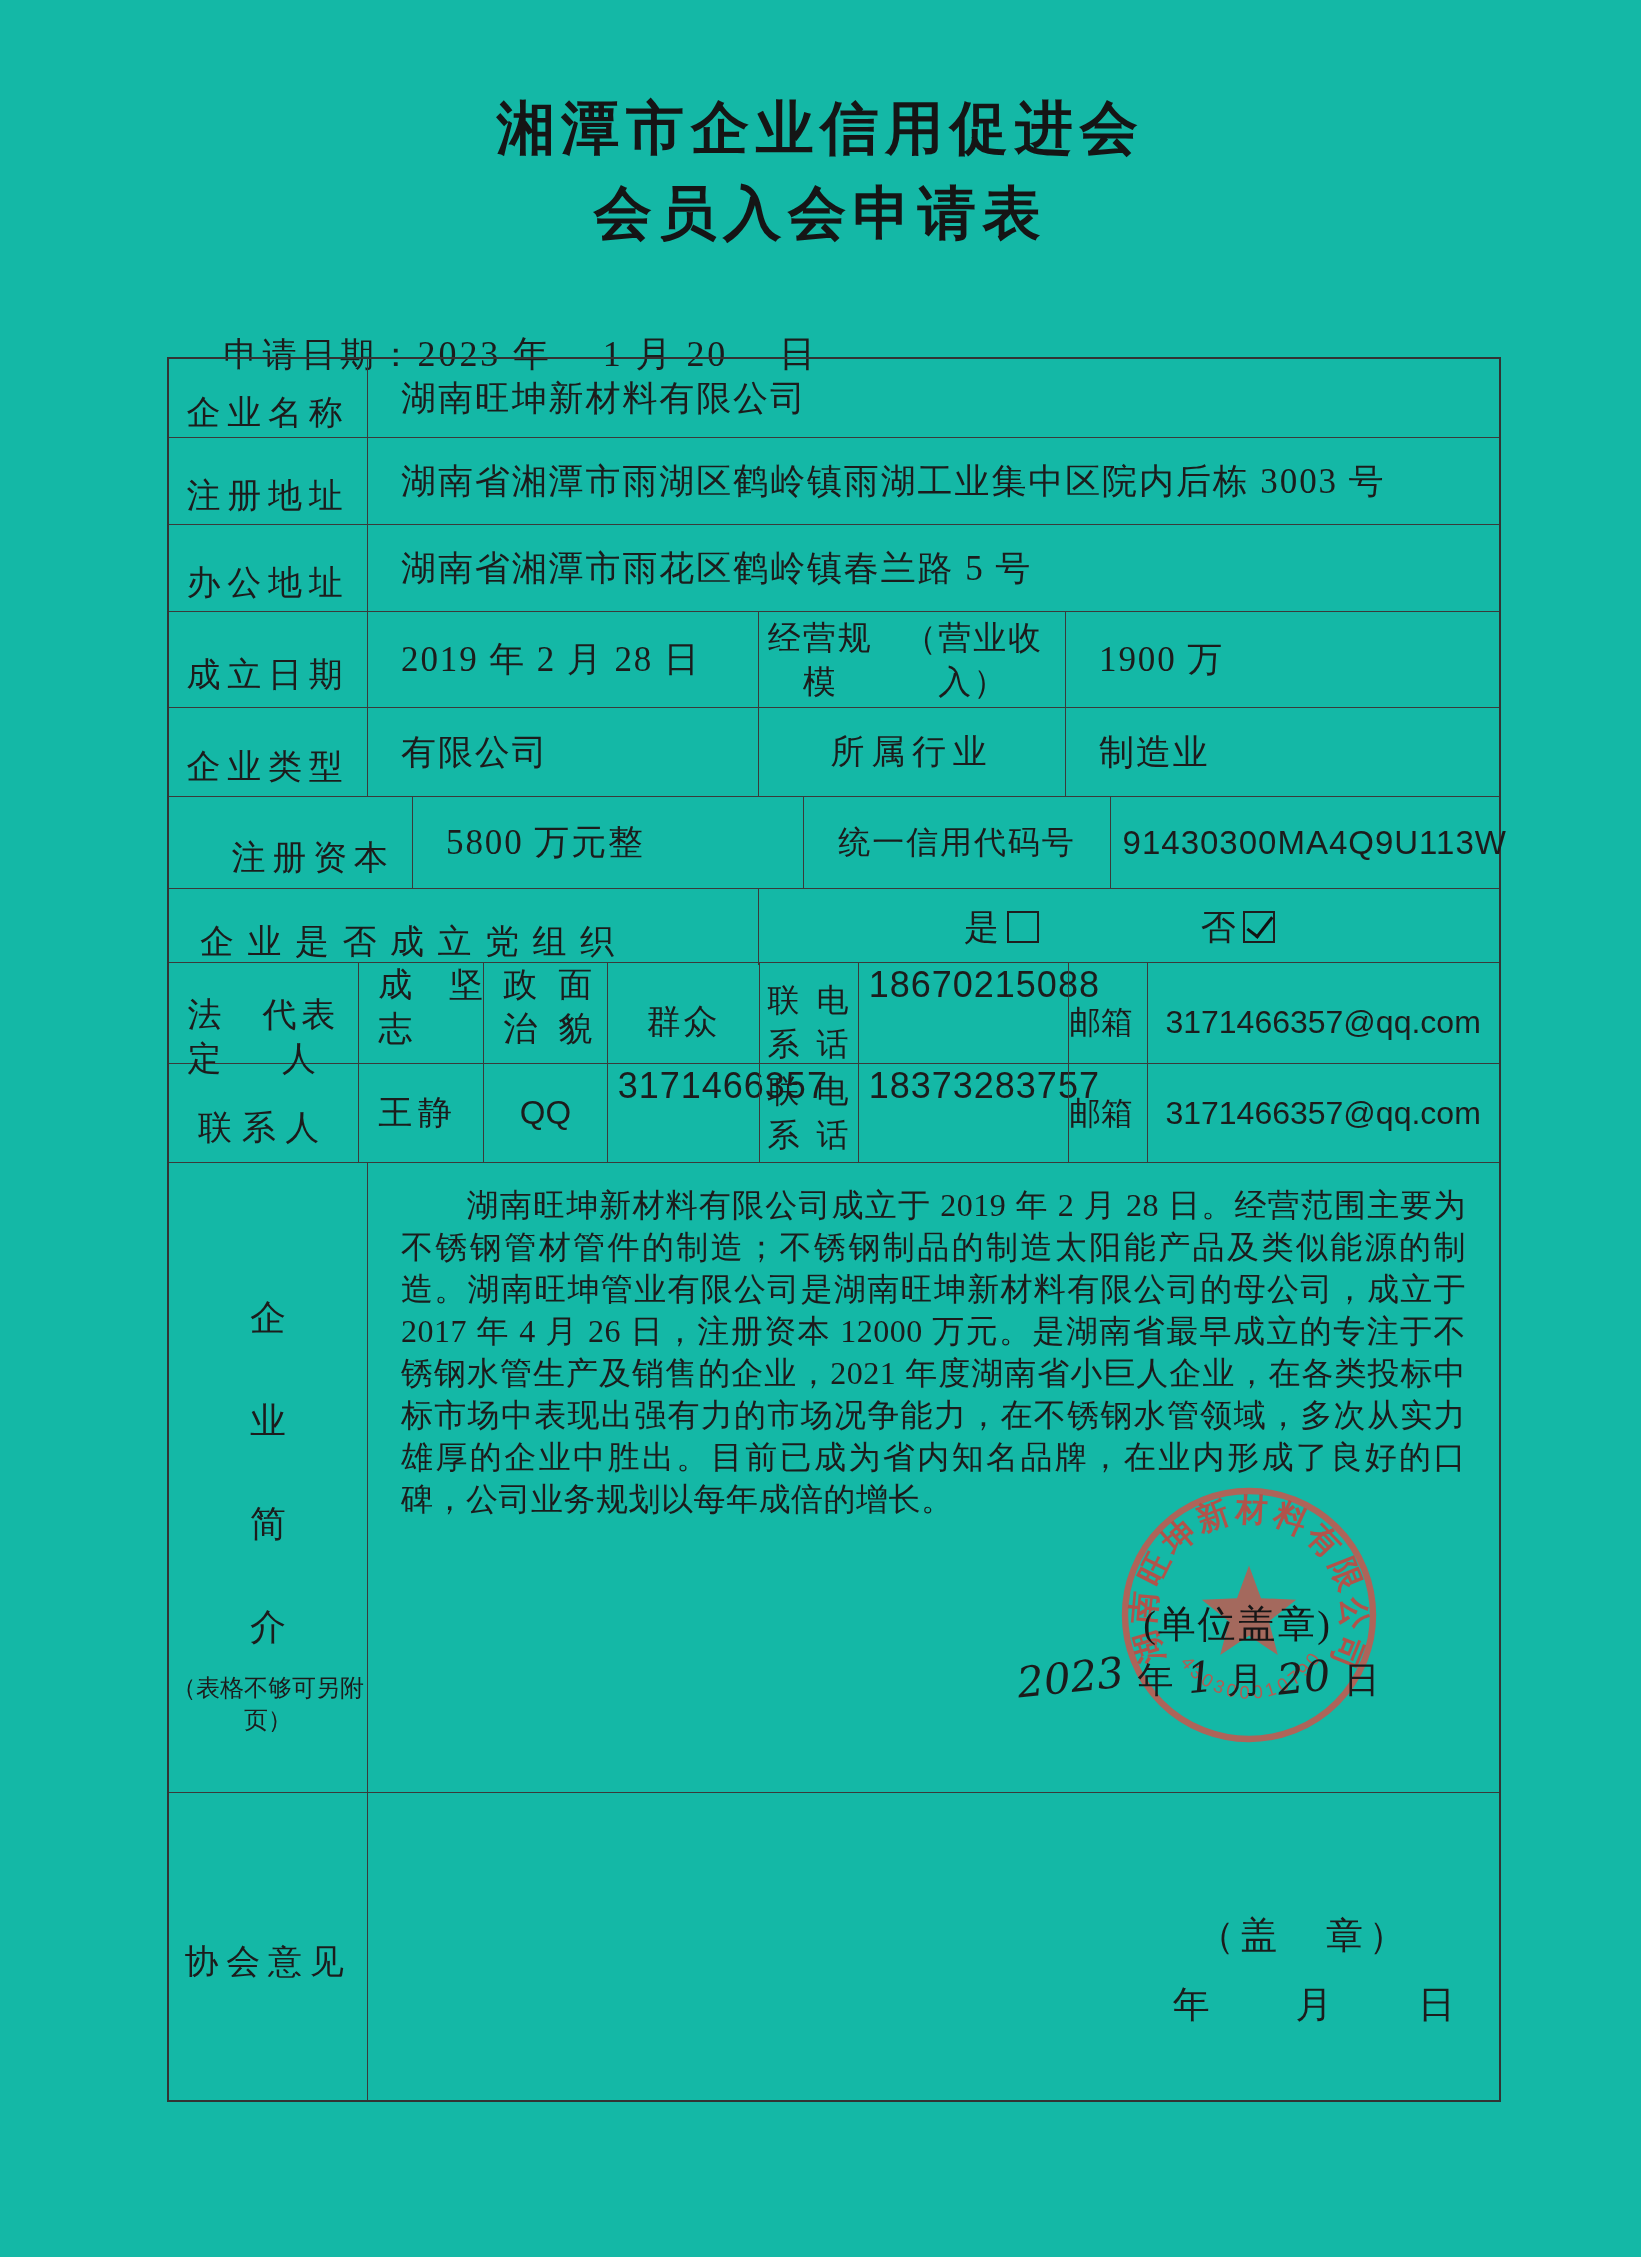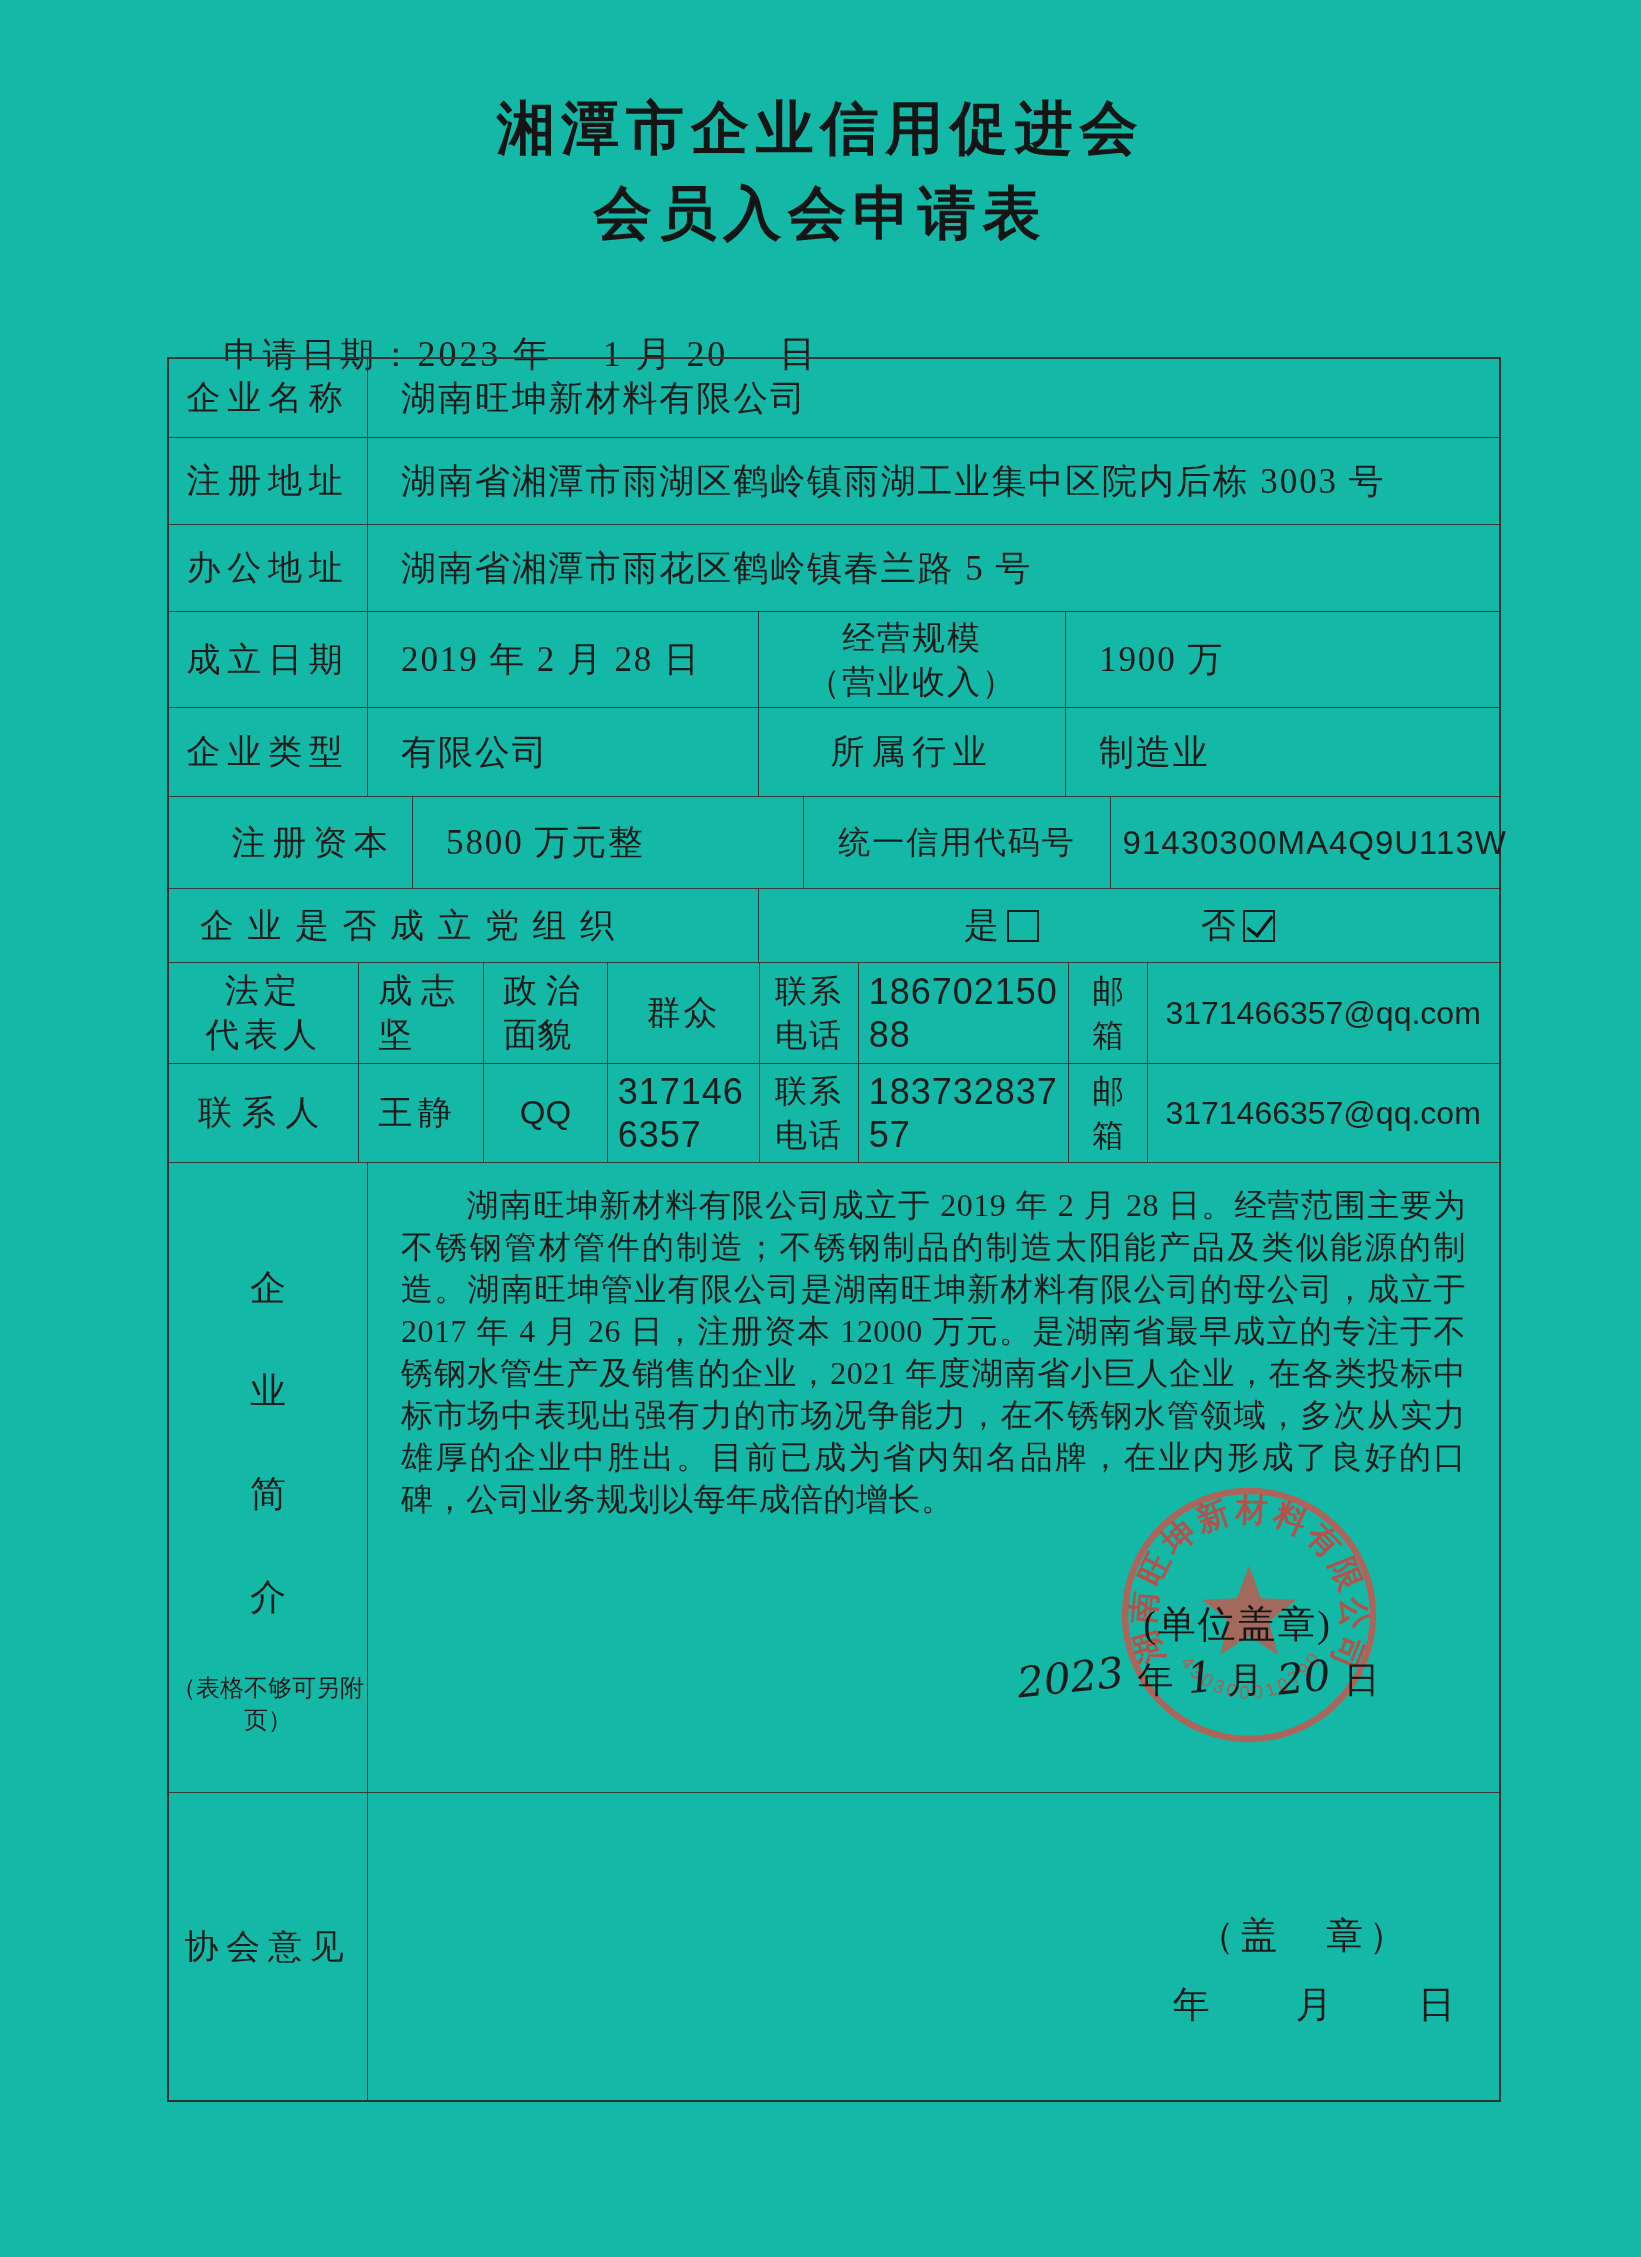--- a/index.html
+++ b/index.html
@@ -29,33 +29,33 @@
     position:absolute;left:167px;top:357px;width:1334px;
     border:2.9px solid #333;box-sizing:border-box;
     background:transparent;
   }
   .row{display:grid;box-sizing:border-box;}
   .row + .row{border-top:1.9px solid #3a3a3a;}
   .cell{
     border-left:1.9px solid #3a3a3a;box-sizing:border-box;
     display:flex;align-items:center;min-width:0;
   }
-  .cell:first-child{border-left:none;}
+  .cell:first-child{border-left:none;margin-top:30px;}
   .gA{grid-template-columns:198px 1fr;}
   .gB{grid-template-columns:198px 391px 307px 1fr;}
   .gC{grid-template-columns:589px 1fr;}
   .gD{grid-template-columns:189px 125px 124px 152px 99px 210px 79px 1fr;}
   .gE{grid-template-columns:198px 1fr;}
   .h81{height:78px;} .h90{height:87px;} .h99{height:96px;} .h92{height:89px;}
   .h95{height:92px;padding-left:45px;} .h77{height:74px;} .h105{height:101px;} .h103{height:99px;}
   .h653{height:630px;} .h319{height:308px;}
   .lab{justify-content:center;text-align:center;font-size:34px;letter-spacing:6.8px;}
   .val{padding-left:33px;font-size:35px;letter-spacing:1.9px;}
   .center{justify-content:center;padding-left:0;}
-  .two-line{flex-direction:column;justify-content:center;line-height:44px;}
+  .two-line{justify-content:flex-start;line-height:44px;}
   .two-line span{display:block;}
   .code-val{font-family:"Liberation Sans","DejaVu Sans",sans-serif;font-size:33px;letter-spacing:1px;padding-left:11.6px;}
   
   .party-label{justify-content:flex-start;padding-left:31px;font-size:34px;letter-spacing:13.5px;}
   .party-opts{padding-left:205px;gap:162px;}
   .opt{display:flex;align-items:center;gap:7.7px;font-size:35px;}
   .box{width:32px;height:32px;border:2.9px solid #1e1e1e;box-sizing:border-box;position:relative;background:transparent;}
   .box.checked::after{
     content:"";position:absolute;left:7.7px;top:-1.9px;width:10.6px;height:23px;
     border-right:3.9px solid #111;border-bottom:3.9px solid #111;transform:rotate(38deg);

